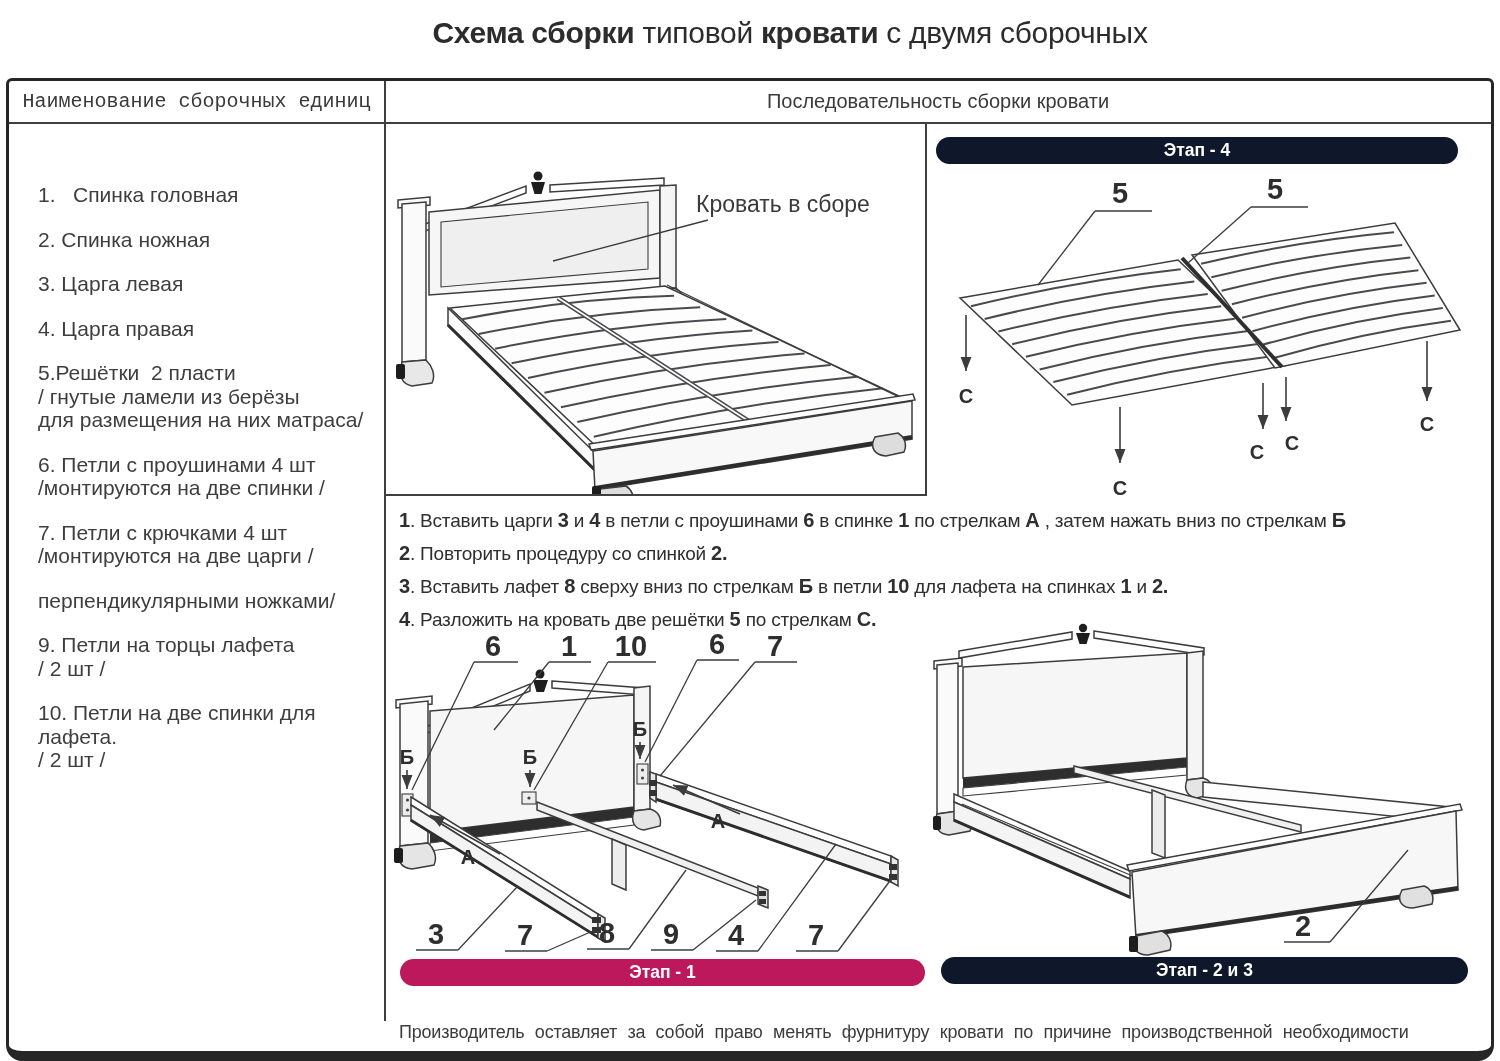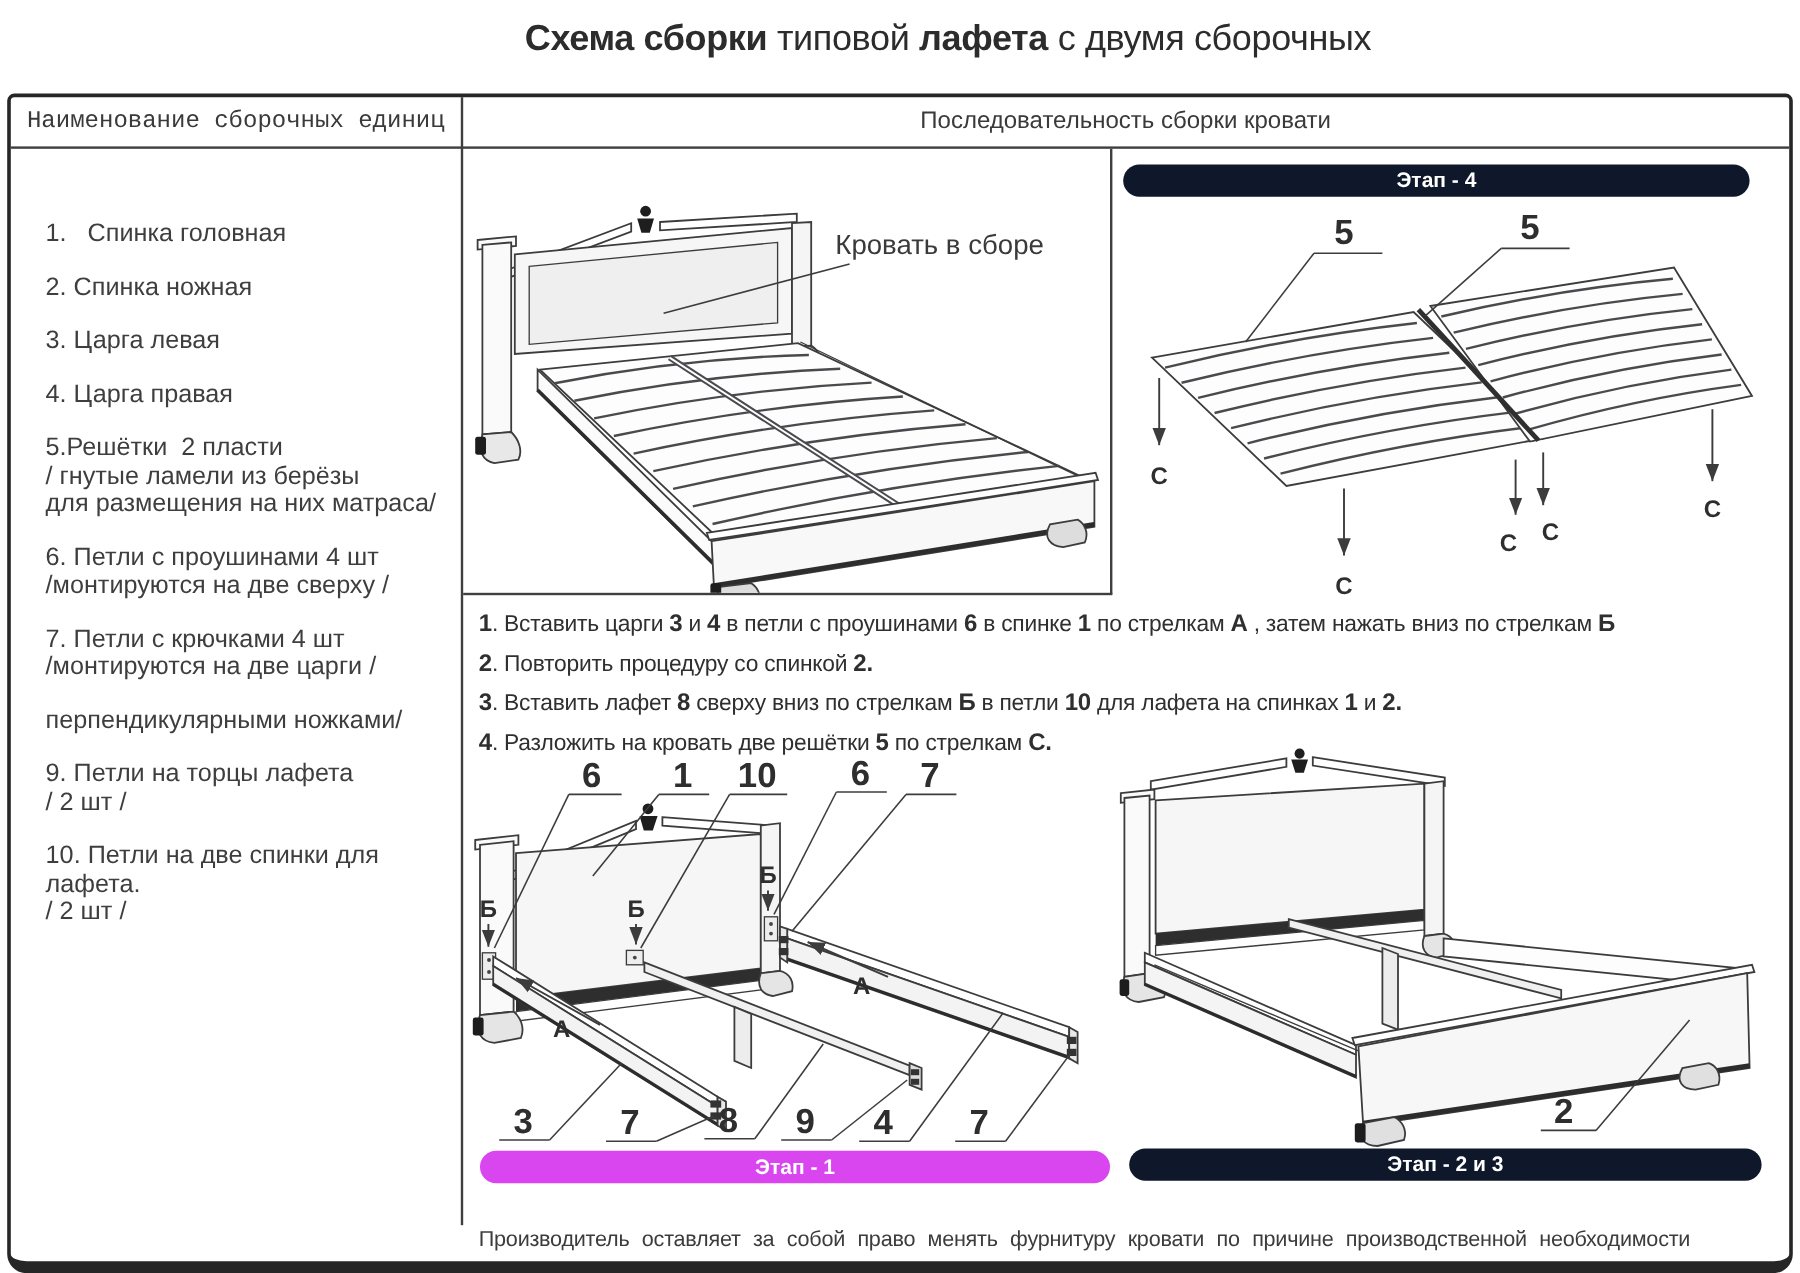--- a/index.html
+++ b/index.html
@@ -51,39 +51,39 @@
   .ln{stroke:#3c3c3c;stroke-width:1.3;fill:none;}
   .outline{stroke:#3c3c3c;stroke-width:1.5;}
   .thin{stroke:#3c3c3c;stroke-width:1.1;}
 </style>
 </head>
 <body>
 
 <div class="page">
 
   <div class="title">
-    <span class="bold">Схема сборки</span><span> типовой </span><span class="bold">лафета</span><span> с двумя сборочных</span>
+    <span class="bold">Схема сборки</span><span> типовой </span><span class="bold">кровати</span><span> с двумя сборочных</span>
   </div>
 
   <div class="frame"></div>
   <div class="line-h" id="hdr-line"></div>
   <div class="line-v" id="vline"></div>
   <div class="line-v" id="bedbox-r"></div>
   <div class="line-h" id="bedbox-b"></div>
 
   <div class="col-header" id="lh">Наименование  сборочных единиц</div>
   <div class="col-header" id="rh">Последовательность сборки кровати</div>
 
   <div id="parts-list">
       <div class="part-item"><div class="part-line">1.   Спинка головная</div></div>
       <div class="part-item"><div class="part-line">2. Спинка ножная</div></div>
       <div class="part-item"><div class="part-line">3. Царга левая</div></div>
       <div class="part-item"><div class="part-line">4. Царга правая</div></div>
       <div class="part-item"><div class="part-line">5.Решётки  2 пласти</div><div class="part-line">/ гнутые ламели из берёзы</div><div class="part-line">для размещения на них матраса/</div></div>
-      <div class="part-item"><div class="part-line">6. Петли с проушинами 4 шт</div><div class="part-line">/монтируются на две сверху /</div></div>
+      <div class="part-item"><div class="part-line">6. Петли с проушинами 4 шт</div><div class="part-line">/монтируются на две спинки /</div></div>
       <div class="part-item"><div class="part-line">7. Петли с крючками 4 шт</div><div class="part-line">/монтируются на две царги /</div></div>
       <div class="part-item"><div class="part-line">перпендикулярными ножками/</div></div>
       <div class="part-item"><div class="part-line">9. Петли на торцы лафета</div><div class="part-line">/ 2 шт /</div></div>
       <div class="part-item"><div class="part-line">10. Петли на две спинки для лафета.</div><div class="part-line">/ 2 шт /</div></div>
     </div>
 
   <svg id="svg-bed" width="536" height="368" viewBox="0 0 536 368">
     <g>
       <polygon class="outline" points="16,106 138,60 138,67 16,113" fill="#ffffff"></polygon>
       <polygon class="outline" points="162,59 276,52 276,59 162,66" fill="#ffffff"></polygon>
@@ -335,18 +335,18 @@
       <rect x="197" y="318" width="9" height="16" rx="2" fill="#1d1d1d"></rect>
       <path class="outline" d="M470,272 C464,283 470,290 481,290 L500,286 C503,277 498,270 492,268 Z" fill="#e0e0e0"></path>
     </g>
     <g>
       <text class="num" x="371" y="318" text-anchor="middle">2</text>
       <line class="ln" x1="352" y1="324" x2="398" y2="324"></line>
       <line class="ln" x1="398" y1="324" x2="476" y2="232"></line>
     </g>
   </svg>
 
-  <div class="banner" id="banner1" style="background: #d946ef;">Этап - 1</div>
+  <div class="banner" id="banner1" style="background: #be185d;">Этап - 1</div>
   <div class="banner" id="banner23" style="background: #0f172a;">Этап -  2 и 3</div>
 
   <div id="footer">Производитель  оставляет  за  собой  право  менять  фурнитуру  кровати  по  причине производственной необходимости</div>
 
 </div>
 
 </body></html>

